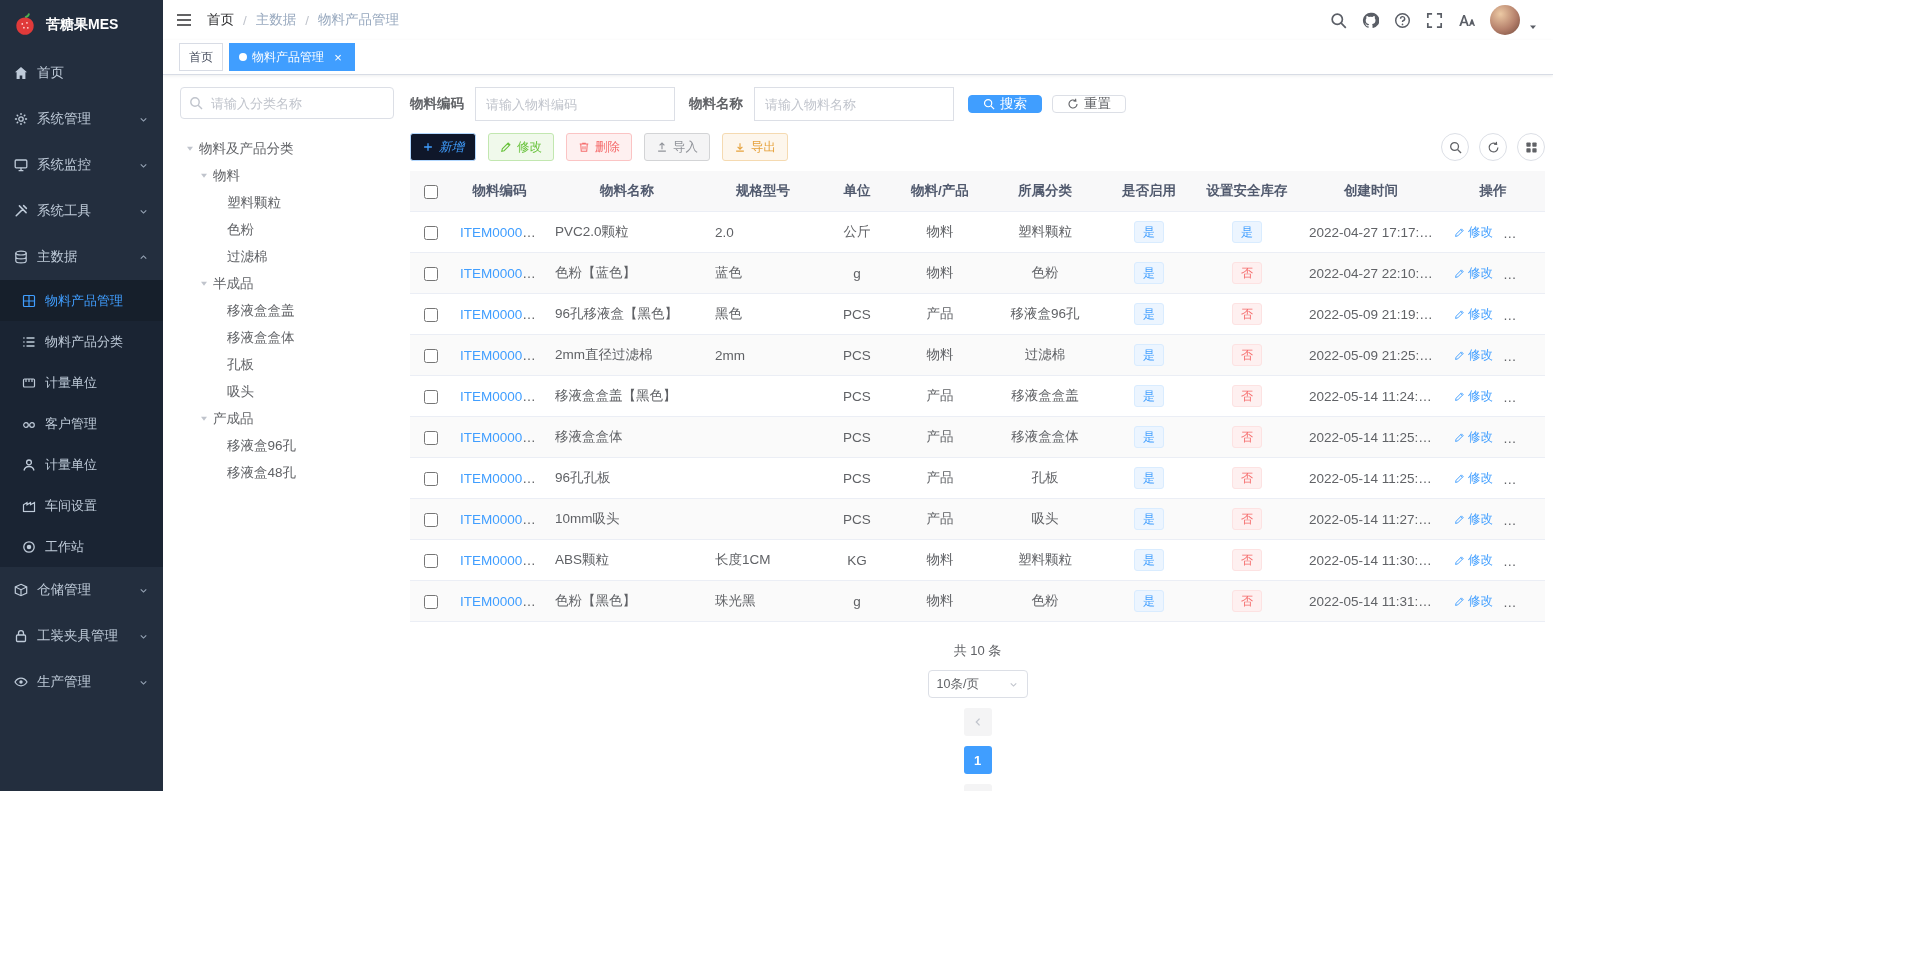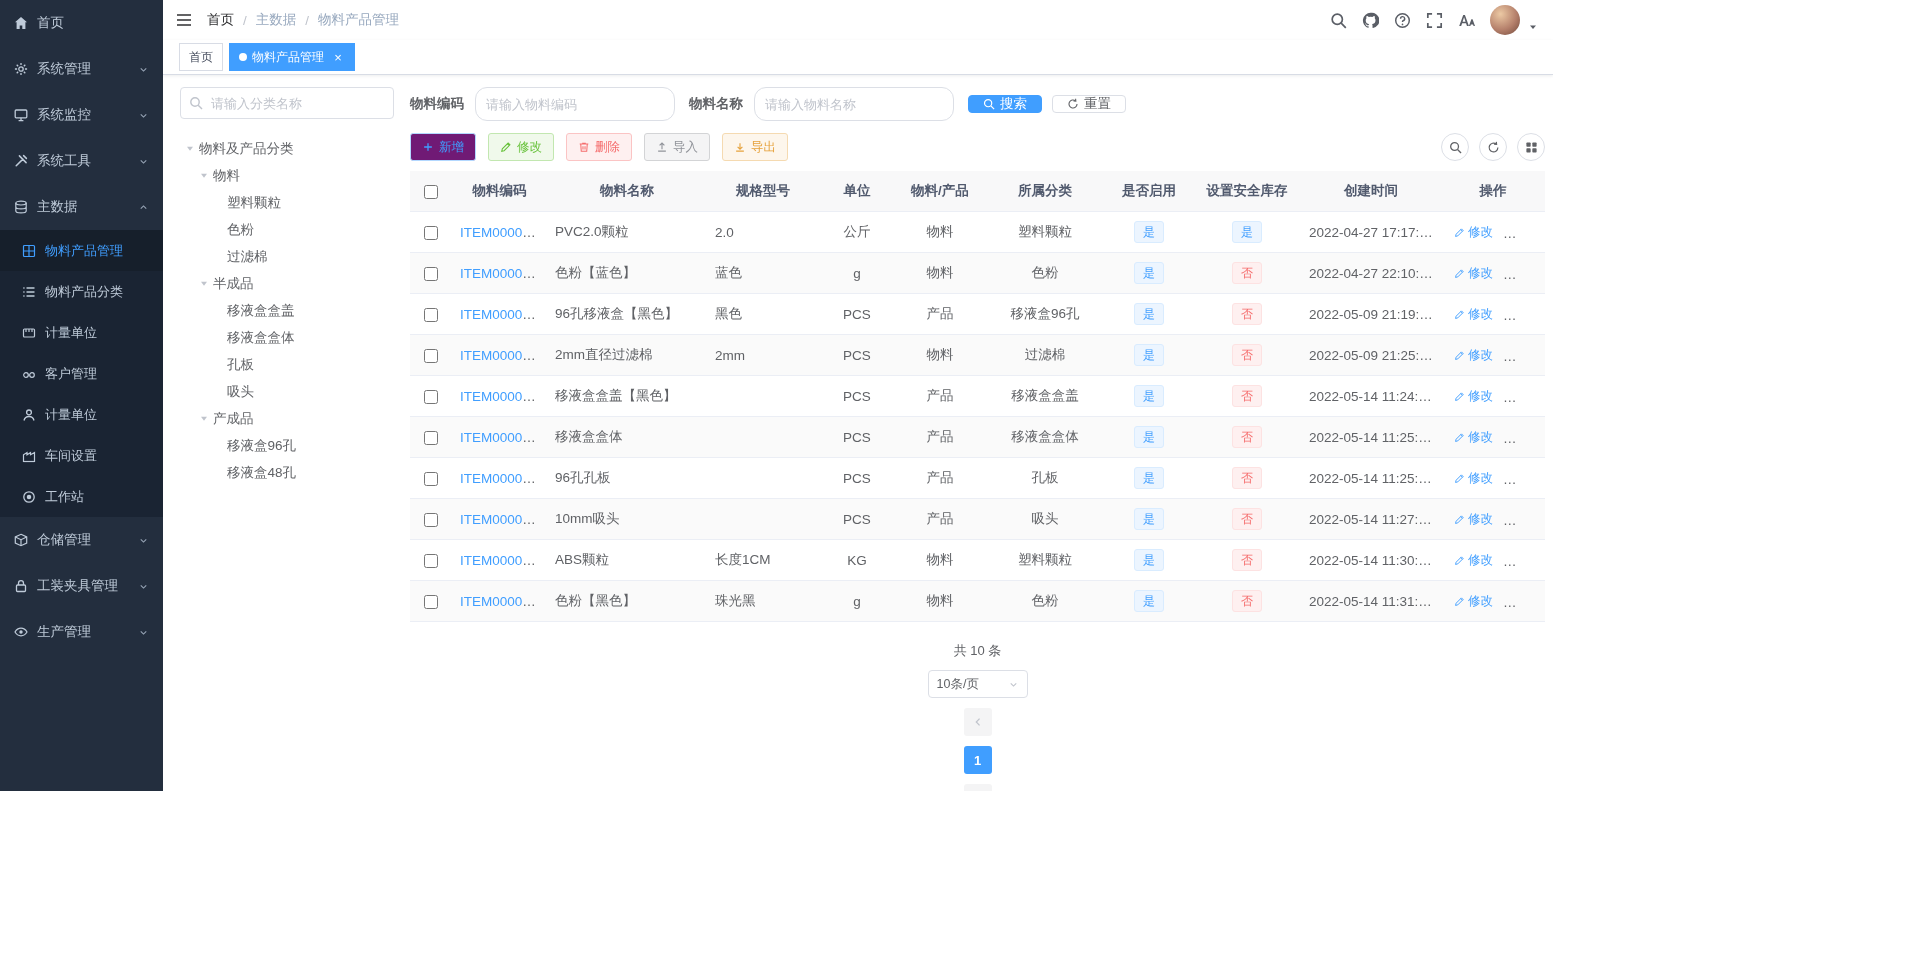--- a/index.html
+++ b/index.html
@@ -57,30 +57,30 @@
   .tree-node{display:flex;align-items:center;height:27px;cursor:pointer;gap:3px;}
   .tree-caret{width:12px;height:12px;color:#c0c4cc;flex-shrink:0;}
   .tree-indent{width:12px;flex-shrink:0;display:inline-block;}
   .tree-label{white-space:nowrap;}
 
   
   .table-panel{flex:1;min-width:0;display:flex;flex-direction:column;}
   .filter-bar{display:flex;align-items:center;margin-bottom:12px;}
   .filter-item{display:flex;align-items:center;gap:11px;margin-right:14px;}
   .filter-label{font-weight:700;color:#606266;font-size:13.5px;white-space:nowrap;}
-  .filter-input{width:178px;height:32px;border:1px solid #dcdfe6;border-radius:12px;padding:0 10px;font-size:13px;color:#606266;outline:none;font-family:inherit;}
+  .filter-input{width:178px;height:32px;border:1px solid #dcdfe6;border-radius:0;padding:0 10px;font-size:13px;color:#606266;outline:none;font-family:inherit;}
   .filter-input::placeholder{color:#c0c4cc;}
   .btn{display:inline-flex;align-items:center;justify-content:center;gap:5px;height:18px;padding:0 14px;border:1px solid #dcdfe6;border-radius:4px;background:#fff;color:#606266;font-size:13.5px;cursor:pointer;font-family:inherit;white-space:nowrap;}
   .btn .icon{width:12px;height:12px;}
   .btn-primary{background:#409EFF;border-color:#409EFF;color:#fff;}
   .btn + .btn{margin-left:10px;}
   .toolbar{display:flex;align-items:center;margin-bottom:10px;}
   .toolbar-left{display:flex;gap:12px;}
   .btn-sm{height:28px;padding:0 11px;font-size:12.5px;border-radius:3px;margin-left:0!important;}
-  .plain-primary{background:#701a75;border-color:#b3d8ff;color:#409EFF;}
+  .plain-primary{background:#0f172a;border-color:#b3d8ff;color:#409EFF;font-style:italic;}
   .plain-success{background:#f0f9eb;border-color:#c2e7b0;color:#67C23A;}
   .plain-danger{background:#fef0f0;border-color:#fbc4c4;color:#F56C6C;}
   .plain-info{background:#f4f4f5;border-color:#d3d4d6;color:#909399;}
   .plain-warning{background:#fdf6ec;border-color:#f5dab1;color:#E6A23C;}
   .toolbar-right{margin-left:auto;display:flex;gap:10px;}
   .tool-btn{width:28px;height:28px;border-radius:50%;border:1px solid #dcdfe6;background:#fff;color:#606266;display:inline-flex;align-items:center;justify-content:center;cursor:pointer;padding:0;}
   .tool-btn .icon{width:13px;height:13px;}
 
   
   .data-table{width:100%;border-collapse:collapse;table-layout:fixed;font-size:13.5px;color:#606266;}
@@ -104,20 +104,33 @@
   .page-btn .icon{width:12px;height:12px;}
   .page-num{width:28px;height:28px;border:none;border-radius:3px;background:#409EFF;color:#fff;font-weight:700;display:inline-flex;align-items:center;justify-content:center;cursor:pointer;font-size:13px;}
   .goto-input{width:46px;height:28px;border:1px solid #dcdfe6;border-radius:4px;text-align:center;font-size:13px;color:#606266;outline:none;box-sizing:border-box;font-family:inherit;}
 </style>
 </head>
 <body>
 
 <div class="app">
 
   <aside class="sidebar">
+    <div class="logo">
+      <span class="logo-icon">
+        <svg viewBox="0 0 24 24">
+            <path d="M12 5c2-.5 3.5-2 3.8-3.6" stroke="#4caf50" stroke-width="1.6" fill="none"></path>
+            <path d="M12 5C7 5 4 8.4 4 12.6 4 17.5 7.6 21 12 21s8-3.5 8-8.4C20 8.4 17 5 12 5z" fill="#e03a3a"></path>
+            <circle cx="9.5" cy="11" r=".8" fill="#ffd9d9"></circle>
+            <circle cx="13.8" cy="10" r=".8" fill="#ffd9d9"></circle>
+            <circle cx="11" cy="14.5" r=".8" fill="#ffd9d9"></circle>
+            <circle cx="14.6" cy="14.6" r=".8" fill="#ffd9d9"></circle>
+          </svg>
+      </span>
+      <span class="logo-title">苦糖果MES</span>
+    </div>
     <nav class="menu" id="sidebar-menu">
         <div class="menu-item">
           <span class="icon">
             <svg viewBox="0 0 14 14">
               <path fill="currentColor" d="M7 1 13 6.2H11.4V13H8.3V9.4H5.7V13H2.6V6.2H1z"></path>
             </svg>
           </span>
           <span class="menu-label">首页</span>
         </div>
         <div class="menu-item">

